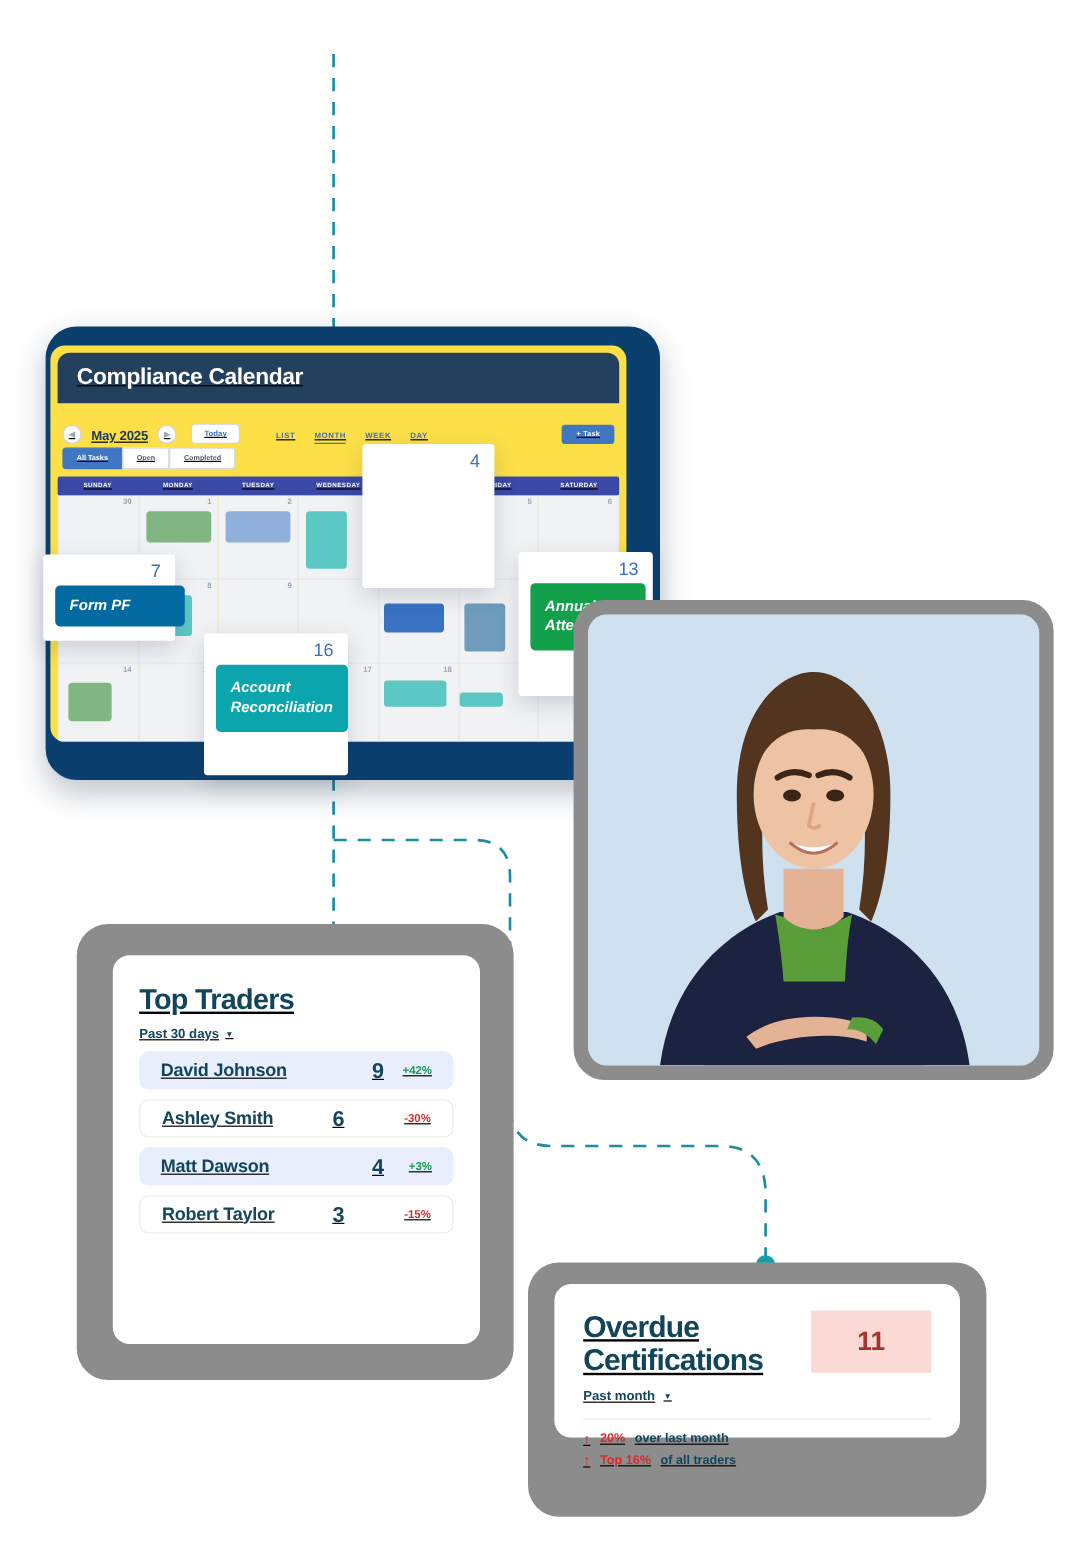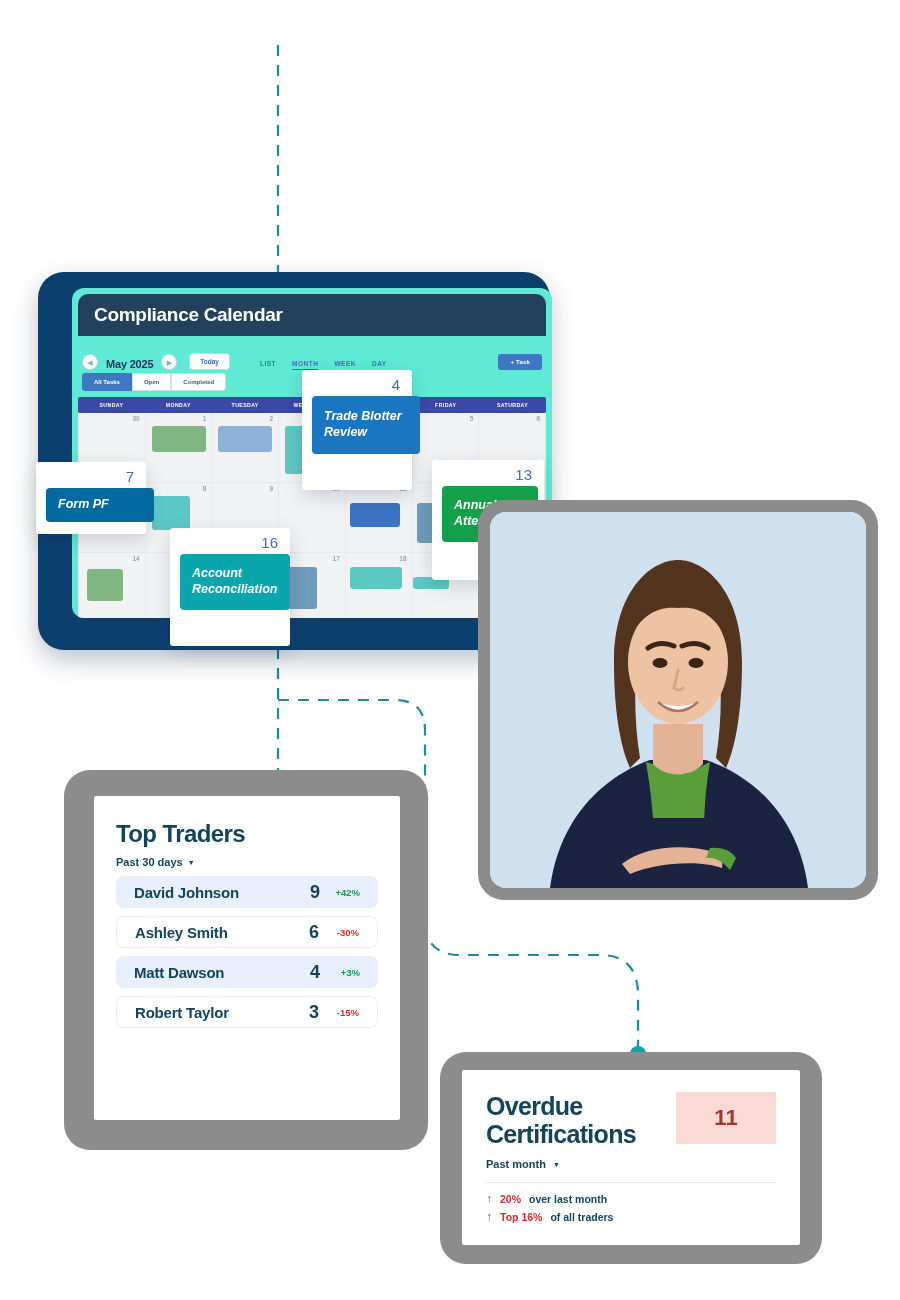--- a/index.html
+++ b/index.html
@@ -14,22 +14,22 @@
   
   .connectors{position:absolute;left:0;top:0;width:900px;height:1300px;pointer-events:none;}
 
   
   .cal-device{
     position:absolute;left:38px;top:272px;width:512px;height:378px;
     background:#0b3f6e;border-radius:26px;
     box-shadow:0 10px 26px rgba(10,40,70,.28);
   }
   .cal-screen{
-    position:absolute;left:34px;top:16px;width:480px;height:330px;
-    background:#5eead4;border-radius:12px;overflow:hidden;
+    position:absolute;left:4px;top:16px;width:480px;height:330px;
+    background:#fde047;border-radius:12px;overflow:hidden;text-decoration:underline;
   }
   .cal-header{
     height:42px;background:#23415c;display:flex;align-items:center;
     padding:0 16px;border-radius:10px 10px 0 0;margin:6px 6px 0 6px;
   }
   .cal-header h1{
     margin:0;color:#ffffff;font-size:19px;font-weight:700;letter-spacing:-.3px;
   }
   .cal-toolbar{
     display:flex;align-items:flex-end;height:30px;padding:0 10px;margin-top:4px;gap:8px;
@@ -100,37 +100,37 @@
     position:absolute;left:478px;top:500px;width:400px;height:400px;
     background:#8c8c8c;border-radius:26px;
   }
   .portrait{
     position:absolute;left:12px;top:12px;width:376px;height:376px;
     border-radius:16px;overflow:hidden;background:#cfe0ef;
   }
 
   
   .gray-frame{position:absolute;background:#8c8c8c;border-radius:26px;}
-  .white-card{position:absolute;background:#fff;border-radius:2px;}
+  .white-card{position:absolute;background:#fff;border-radius:14px;text-decoration:underline;}
 
   
   .tt-title{
     font-size:24px;font-weight:700;color:#12455c;letter-spacing:-.6px;margin:0;
   }
   .tt-sub{
     font-size:11px;font-weight:700;color:#12455c;margin-top:8px;
     display:flex;align-items:center;gap:5px;
   }
   .caret{font-size:7px;line-height:1;}
   .tt-row{
     display:flex;align-items:center;height:32px;border-radius:8px;
     padding:0 18px;box-sizing:border-box;margin-top:8px;
   }
   .tt-row.alt{background:#e8eefb;}
-  .tt-row.plain{background:#fff;border:1px solid #e7ebf0;}
+  .tt-row.plain{background:#fff;border:1px solid #e7ebf0;gap:32px;}
   .tt-name{font-size:15px;font-weight:700;color:#12455c;letter-spacing:-.2px;}
   .tt-val{margin-left:auto;font-size:18px;font-weight:700;color:#12455c;}
   .tt-delta{width:40px;text-align:right;font-size:9.5px;font-weight:700;}
   .up{color:#17994f;text-align:right;}
   .down{color:#d92b2b;}
 
   
   .od-title{
     font-size:25px;font-weight:700;color:#12455c;letter-spacing:-.7px;
     line-height:1.12;margin:0;max-width:200px;
@@ -282,21 +282,20 @@
         <div class="cell">
             <span class="dnum">20</span>
           </div>
       </div>
 
     </div>
   </div>
 
   <div class="fcard" style="left:302px;top:370px;width:110px;height:120px;">
     <span class="fnum">4</span>
-    <div class="ftag" style="left:10px;top:26px;width:108px;height:58px;background:#1a76c0;">Trade Blotter Review</div>
   </div>
 
   <div class="fcard" style="left:36px;top:462px;width:110px;height:72px;">
     <span class="fnum">7</span>
     <div class="ftag" style="left:10px;top:26px;width:108px;height:34px;background:#0369a1;">Form PF</div>
   </div>
 
   <div class="fcard" style="left:432px;top:460px;width:112px;height:120px;">
     <span class="fnum">13</span>
     <div class="ftag" style="left:10px;top:26px;width:96px;height:56px;background:#13a04a;">Annual Attestations</div>
@@ -366,21 +365,21 @@
       <span class="tt-delta up">+3%</span>
     </div>
     <div class="tt-row plain">
       <span class="tt-name">Robert Taylor</span>
       <span class="tt-val">3</span>
       <span class="tt-delta down">-15%</span>
     </div>
   </div>
 
   <div class="gray-frame" style="left:440px;top:1052px;width:382px;height:212px;"></div>
-  <div class="white-card" style="left:462px;top:1070px;width:338px;height:175px;padding:22px 24px;box-sizing:border-box;">
+  <div class="white-card" style="left:462px;top:1070px;width:338px;height:128px;padding:22px 24px;box-sizing:border-box;">
     <h2 class="od-title">Overdue Certifications</h2>
     <div class="od-badge">11</div>
     <div class="od-sub">
       <span>Past month</span>
       <span class="caret">▼</span>
     </div>
     <div class="od-divider"></div>
     <div class="od-line">
       <span class="arw">↑</span>
       <span class="hl">20%</span>

